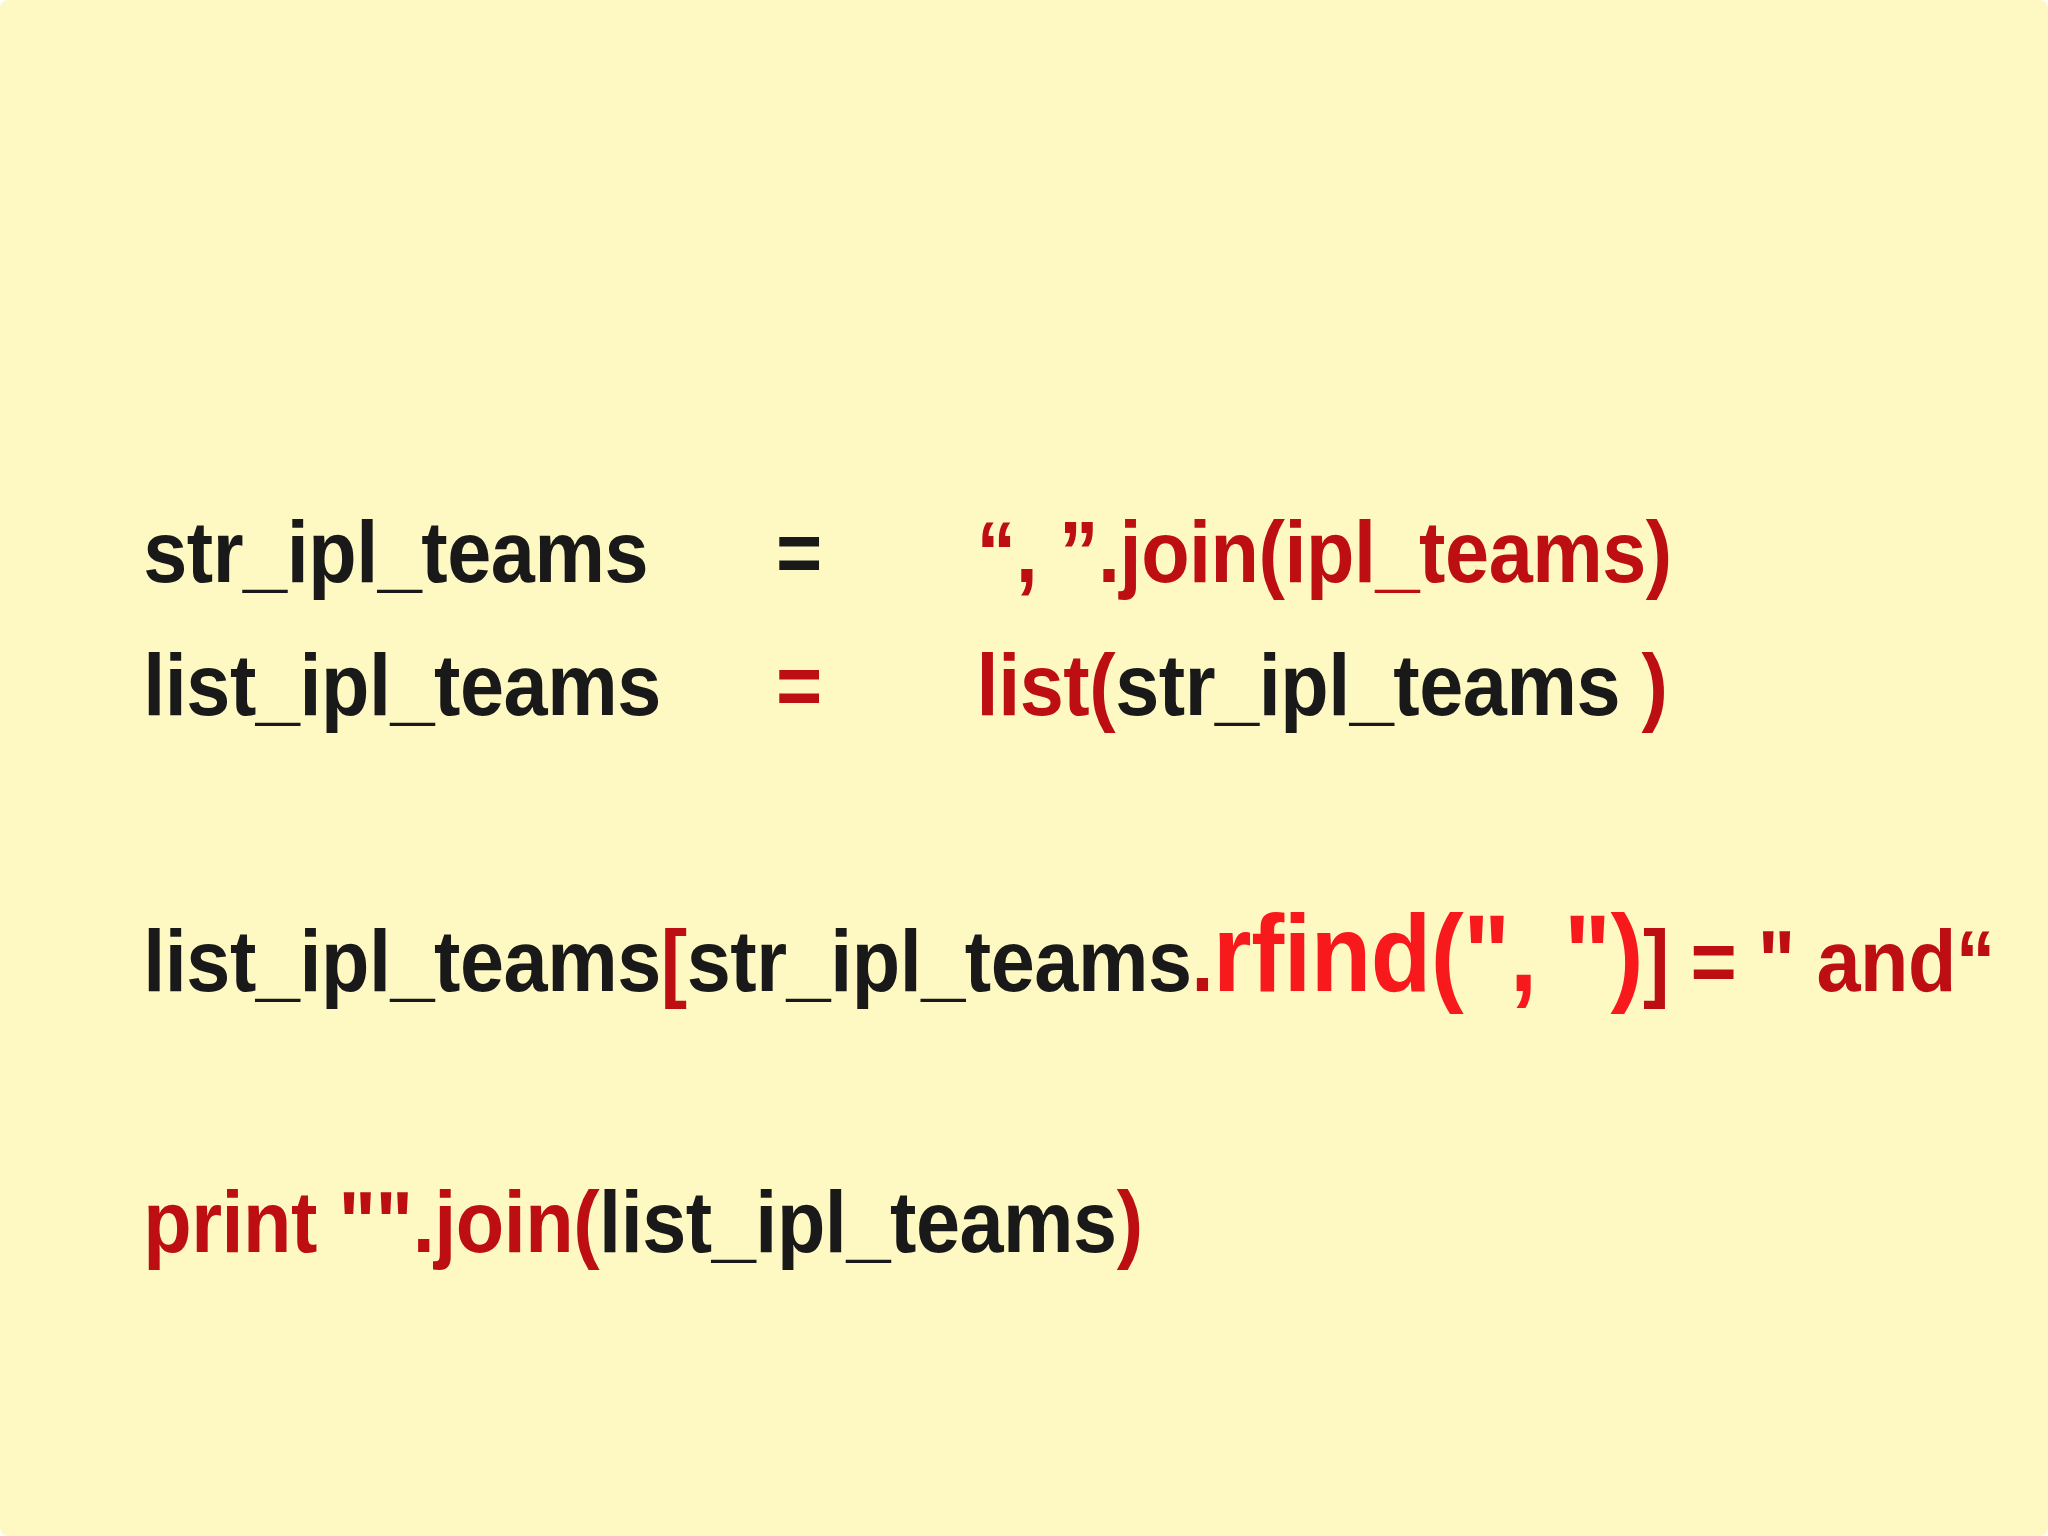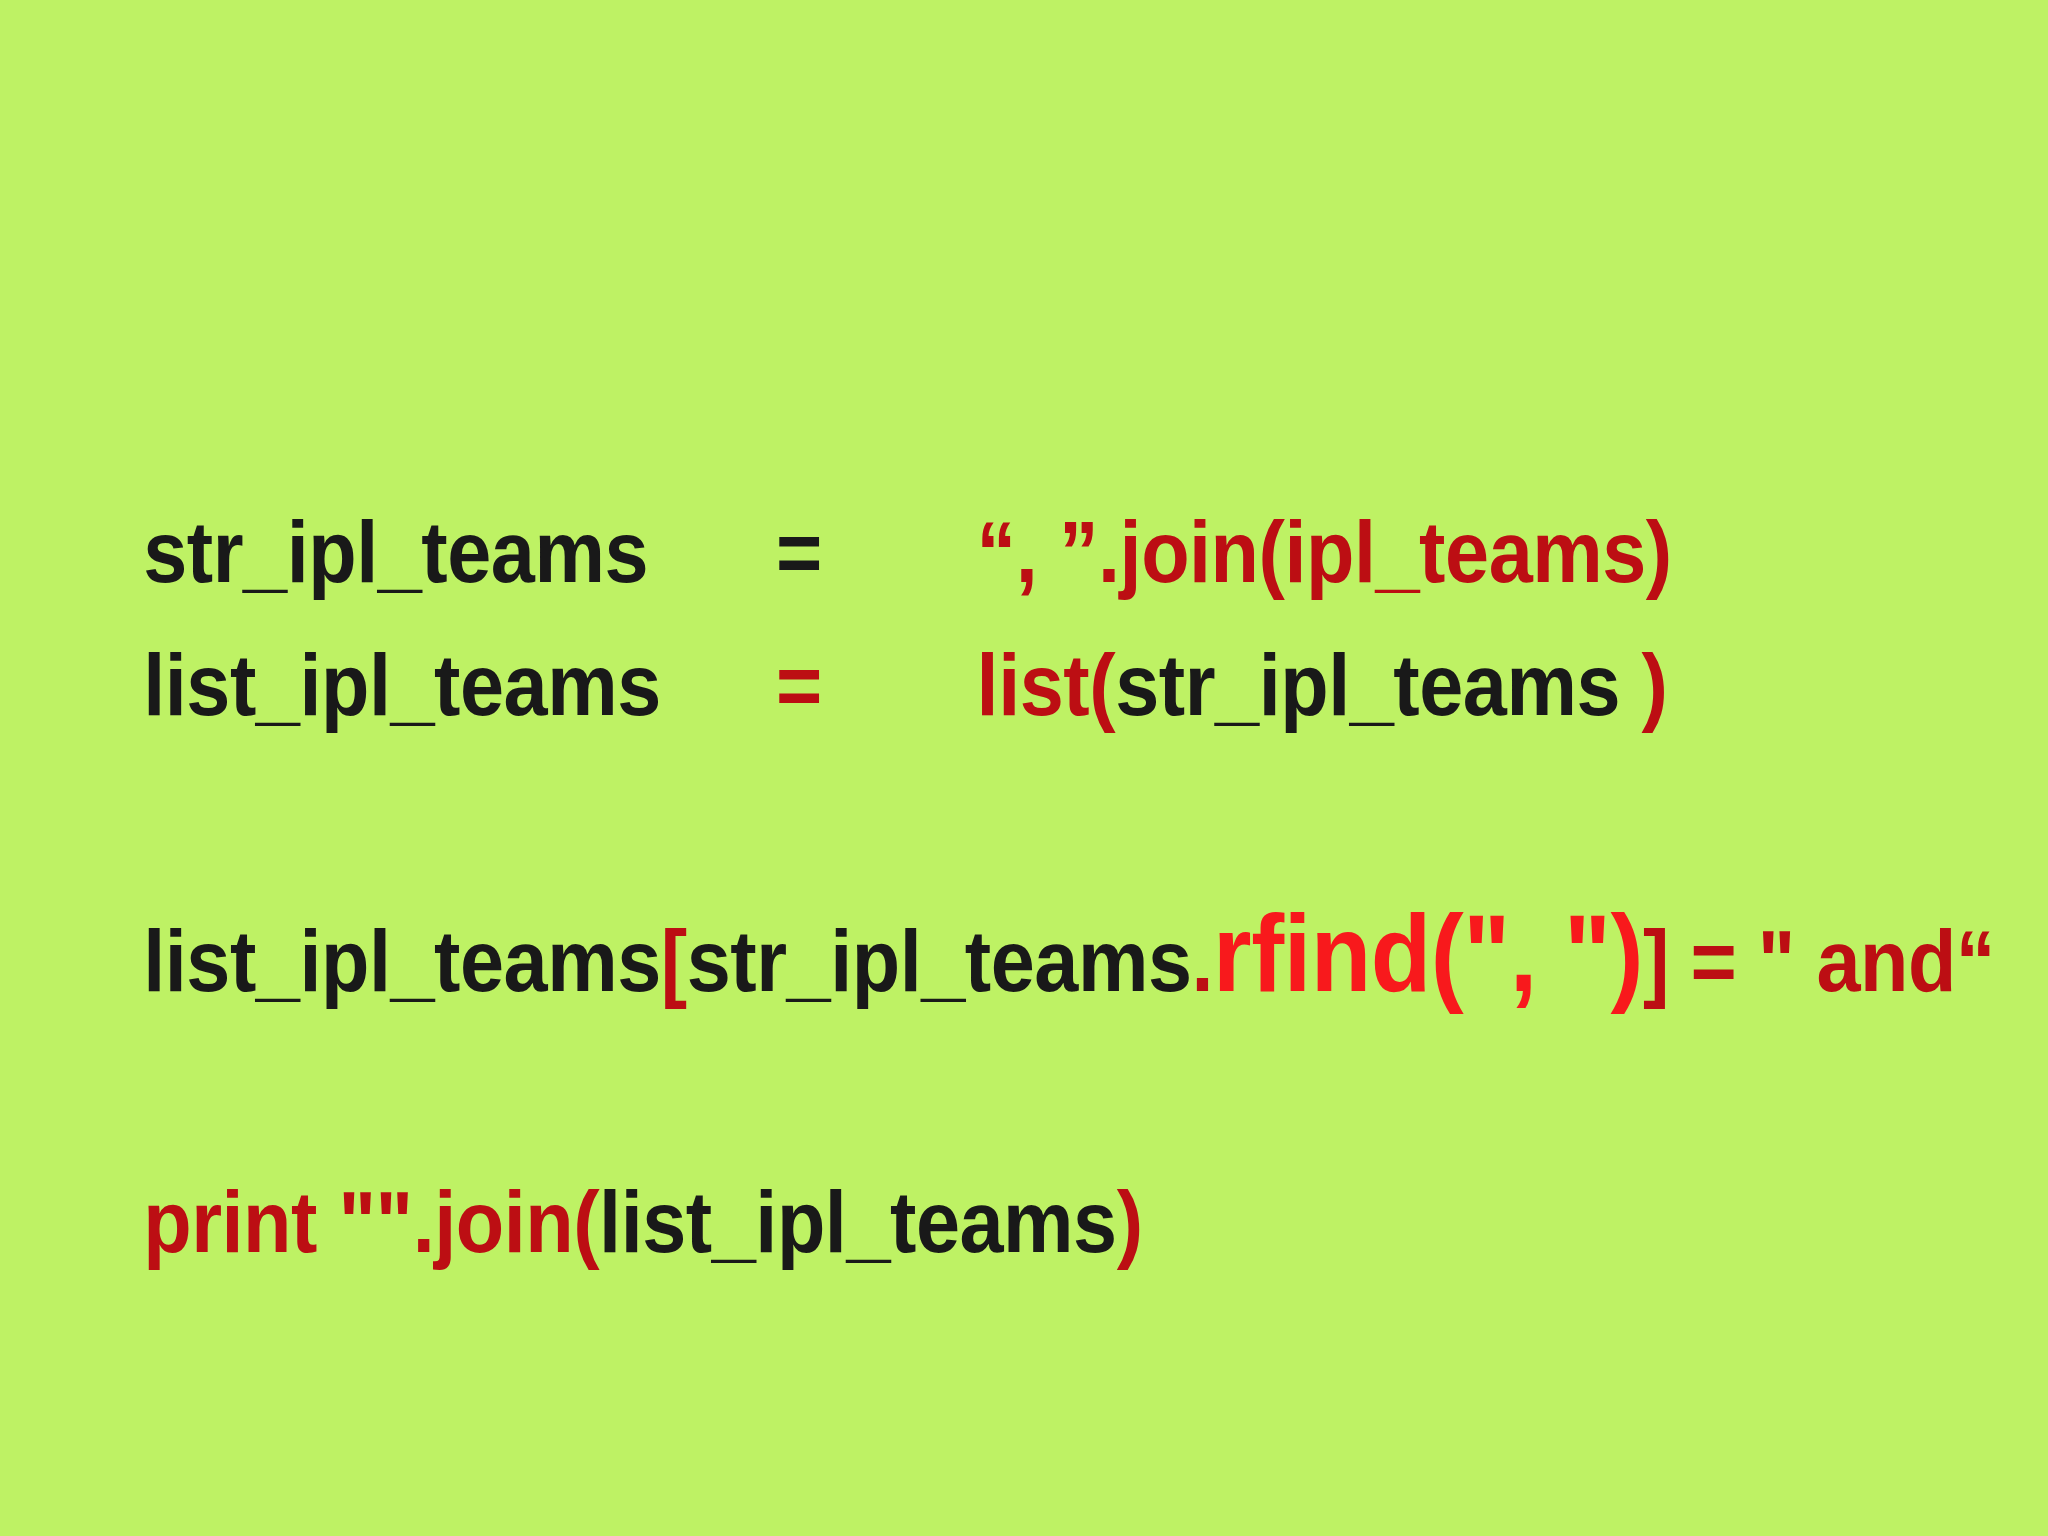--- a/index.html
+++ b/index.html
@@ -11,21 +11,22 @@
     height: 1536px;
     background: #ffffff;
     position: relative;
     overflow: hidden;
     font-family: "Liberation Sans", sans-serif;
     font-weight: 700;
   }
   .slide {
     position: absolute;
     inset: 0;
-    background: #bef264;
+    background: #fef9c3;
+    border-radius: 8px;
   }
   .code-line {
     position: absolute;
     left: 57px;
     white-space: pre;
     line-height: 1;
     font-size: 88px;
     letter-spacing: -0.5px;
     transform: scaleX(0.9);
     transform-origin: 0 0;

